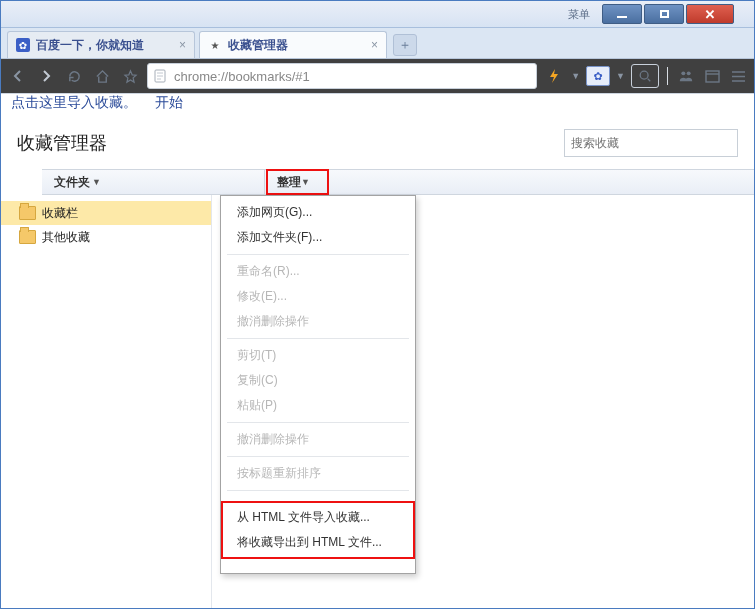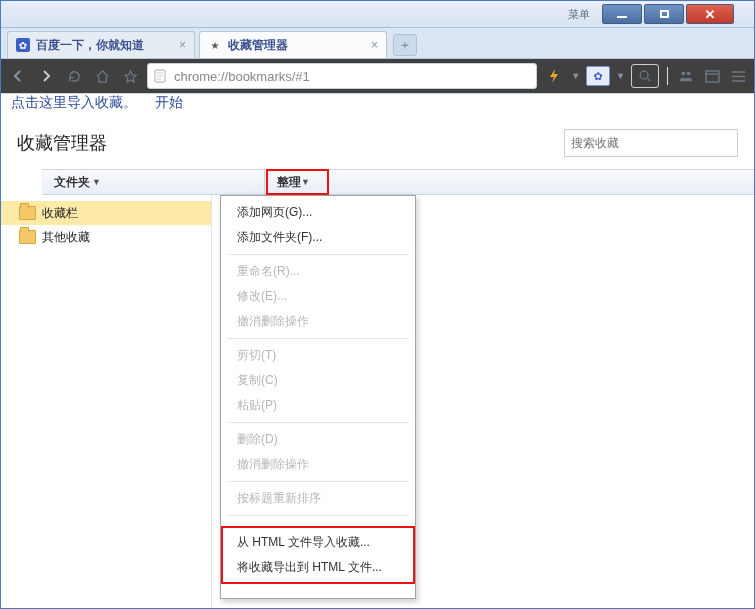--- a/index.html
+++ b/index.html
@@ -216,21 +216,20 @@
         <div class="dd-item">添加文件夹(F)...</div>
         <div class="dd-sep"></div>
         <div class="dd-item disabled">重命名(R)...</div>
         <div class="dd-item disabled">修改(E)...</div>
         <div class="dd-item disabled">撤消删除操作</div>
         <div class="dd-sep"></div>
         <div class="dd-item disabled">剪切(T)</div>
         <div class="dd-item disabled">复制(C)</div>
         <div class="dd-item disabled">粘贴(P)</div>
         <div class="dd-sep"></div>
-        <div class="dd-item disabled">删除(D)</div>
         <div class="dd-item disabled">撤消删除操作</div>
         <div class="dd-sep"></div>
         <div class="dd-item disabled">按标题重新排序</div>
         <div class="dd-sep"></div>
         <div class="dd-highlight">
           <div class="dd-item">从 HTML 文件导入收藏...</div>
           <div class="dd-item">将收藏导出到 HTML 文件...</div>
         </div>
       </div>
     </div>

